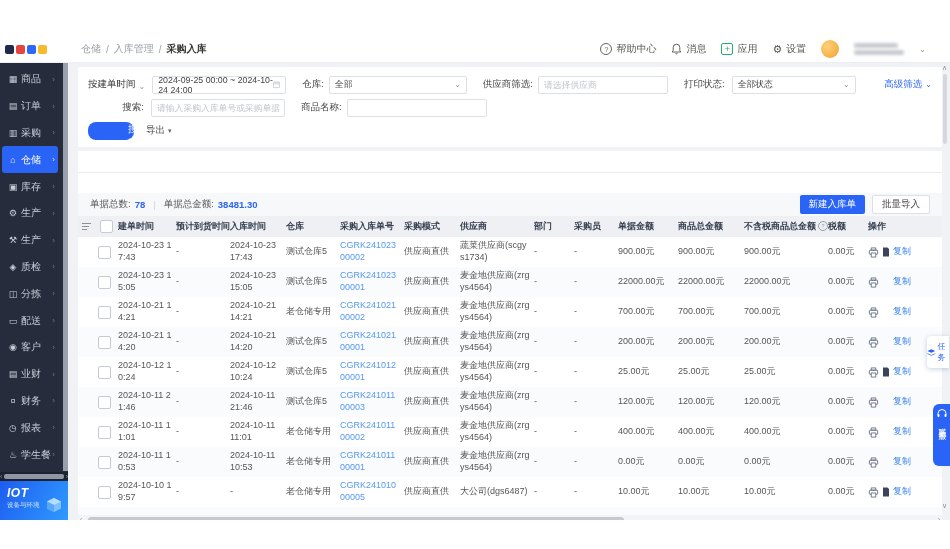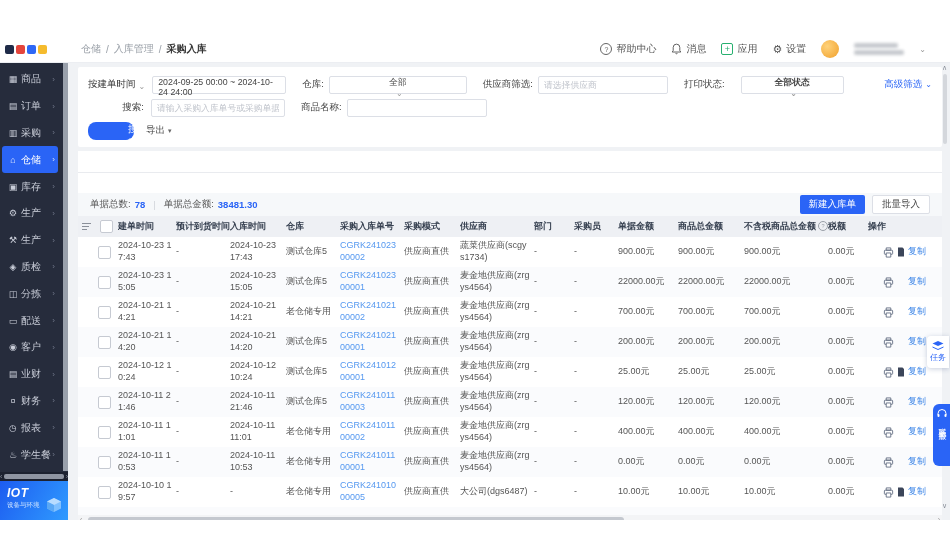--- a/index.html
+++ b/index.html
@@ -43,28 +43,28 @@
   .iot-s{font-size:6.5px;color:#d3e7ff;margin-top:1px;}
   .iot-cube{position:absolute;right:3px;bottom:4px;}
 
   .main{flex:1;padding:4px 8px 0 10px;overflow:hidden;}
 
   
   .filter-card{background:#fff;border-radius:2px;padding:6px 10px 5px;}
   .f-row{display:flex;align-items:center;height:23px;font-size:9.5px;color:#333;}
   .caret{font-size:8px;color:#999;margin-left:3px;}
   .date-type{display:flex;align-items:flex-end;cursor:pointer;}
-  .box{border:1px solid #dcdfe6;border-radius:2px;height:18px;display:flex;align-items:center;padding:0 5px;box-sizing:border-box;background:#fff;font-size:8.8px;color:#444;flex-direction:column;}
+  .box{border:1px solid #dcdfe6;border-radius:2px;height:18px;display:flex;align-items:center;padding:0 5px;box-sizing:border-box;background:#fff;font-size:8.8px;color:#444;}
   .date-input{width:134px;margin-left:7px;justify-content:space-between;}
   .f-label{margin-left:16px;color:#444;}
   .sel-warehouse{width:138px;margin-left:5px;justify-content:space-between;}
   .inp{border:1px solid #dcdfe6;border-radius:2px;height:18px;box-sizing:border-box;font-size:8.8px;padding:0 5px;color:#444;outline:none;font-family:inherit;}
   .inp::placeholder{color:#c0c4cc;}
   .sup-input{width:130px;margin-left:5px;}
-  .sel-print{width:103px;margin-left:16px;justify-content:space-between;font-weight:bold;}
+  .sel-print{width:124px;margin-left:7px;justify-content:space-between;}
   .advanced{margin-left:auto;color:#2e68f6;display:flex;align-items:center;cursor:pointer;}
   .advanced .caret{color:#2e68f6;}
   .search-label{width:56px;text-align:right;color:#444;}
   .search-input{width:134px;margin-left:7px;}
   .prod-input{width:140px;margin-left:5px;}
   .btn-search{width:36px;height:18px;background:#2a64f6;color:#fff;border:none;border-radius:8px;font-size:9.5px;margin-left:0;cursor:pointer;font-family:inherit;padding-left:40px;}
   .export{margin-left:12px;display:flex;align-items:center;gap:3px;color:#444;cursor:pointer;}
   .export i{font-style:normal;font-size:7px;color:#666;}
 
   
@@ -83,21 +83,21 @@
   .table-wrap{background:#fff;--cols:16px 24px 58px 54px 56px 54px 64px 56px 74px 40px 44px 60px 66px 84px 40px 58px;}
   .thead{display:grid;grid-template-columns:var(--cols);background:#eef0f4;height:21px;align-items:center;font-size:9px;font-weight:bold;color:#374151;}
   .th{white-space:nowrap;overflow:hidden;}
   .rows{height:278px;overflow:hidden;}
   .tr{display:grid;grid-template-columns:var(--cols);min-height:30px;align-items:center;font-size:9px;color:#555;background:#fff;}
   .tr:nth-of-type(even){background:#fafbfd;}
   .td{padding-right:4px;line-height:1.3;word-break:break-all;}
   .checkbox{width:11px;height:11px;border:1px solid #c6cad2;border-radius:2px;background:#fff;display:inline-block;cursor:pointer;}
   .col-ic{display:flex;align-items:center;justify-content:center;}
   .link{color:#5699f0;cursor:pointer;}
-  .ops{display:flex;align-items:center;gap:3px;padding-right:0;justify-content:flex-end;}
+  .ops{display:flex;align-items:center;gap:3px;padding-right:0;}
   .copy{color:#3f87e8;cursor:pointer;}
   .info-ic{display:inline-flex;width:8px;height:8px;border:1px solid #9aa0a8;border-radius:50%;font-size:5.5px;color:#9aa0a8;align-items:center;justify-content:center;margin-left:2px;font-weight:normal;vertical-align:1px;}
 
   .h-scroll{height:9px;background:#f3f4f6;display:flex;align-items:center;font-size:7px;color:#999;}
   .h-thumb{width:62%;height:6px;background:#c4c8cf;border-radius:3px;margin-left:4px;}
   .h-scroll .arr{padding:0 2px;}
   .h-scroll .arr-r{margin-left:auto;}
 
   
   .pagination{display:flex;align-items:center;justify-content:flex-end;gap:4px;height:32px;background:#fff;font-size:9px;color:#666;padding-right:10px;}
@@ -105,21 +105,21 @@
   .page-btn{min-width:17px;height:17px;border:1px solid #dcdfe6;border-radius:2px;background:#fff;color:#555;display:flex;align-items:center;justify-content:center;padding:0 2px;box-sizing:border-box;cursor:pointer;}
   .page-btn.active{background:#2a64f6;border-color:#2a64f6;color:#fff;}
   .page-btn.ellipsis{border:none;background:none;color:#999;}
   .pg-gap{width:8px;}
   .pg-jump{width:26px;height:17px;border:1px solid #dcdfe6;border-radius:2px;text-align:center;font-size:9px;color:#555;box-sizing:border-box;outline:none;font-family:inherit;}
 
   
   .main-vscroll{position:absolute;right:1px;top:64px;width:9px;height:446px;display:flex;flex-direction:column;align-items:center;font-size:7px;color:#8a9099;}
   .v-thumb{width:4px;height:70px;background:#d4d7dc;border-radius:2px;margin-top:2px;}
   .main-vscroll .down{margin-top:auto;}
-  .task-widget{position:absolute;right:1px;top:336px;width:22px;height:32px;background:#fff;border-radius:4px 0 0 4px;box-shadow:0 1px 5px rgba(30,60,120,.25);display:flex;flex-direction:column;align-items:center;justify-content:center;gap:2px;cursor:pointer;}
+  .task-widget{position:absolute;right:1px;top:336px;width:22px;height:32px;background:#fff;border-radius:4px 0 0 4px;box-shadow:0 1px 5px rgba(30,60,120,.25);display:flex;flex-direction:row;align-items:center;justify-content:center;gap:2px;cursor:pointer;}
   .task-label{font-size:8px;color:#2a64f6;}
   .service-widget{position:absolute;right:0;top:404px;width:17px;height:62px;background:#2a64f6;border-radius:6px 0 0 6px;color:#fff;display:flex;flex-direction:column;align-items:center;padding-top:5px;box-sizing:border-box;gap:3px;cursor:pointer;}
   .service-label{font-size:8px;writing-mode:vertical-lr;letter-spacing:1.5px;line-height:1;}
 </style>
 </head>
 <body>
 
 <div class="stage">
   <div class="app">
 

